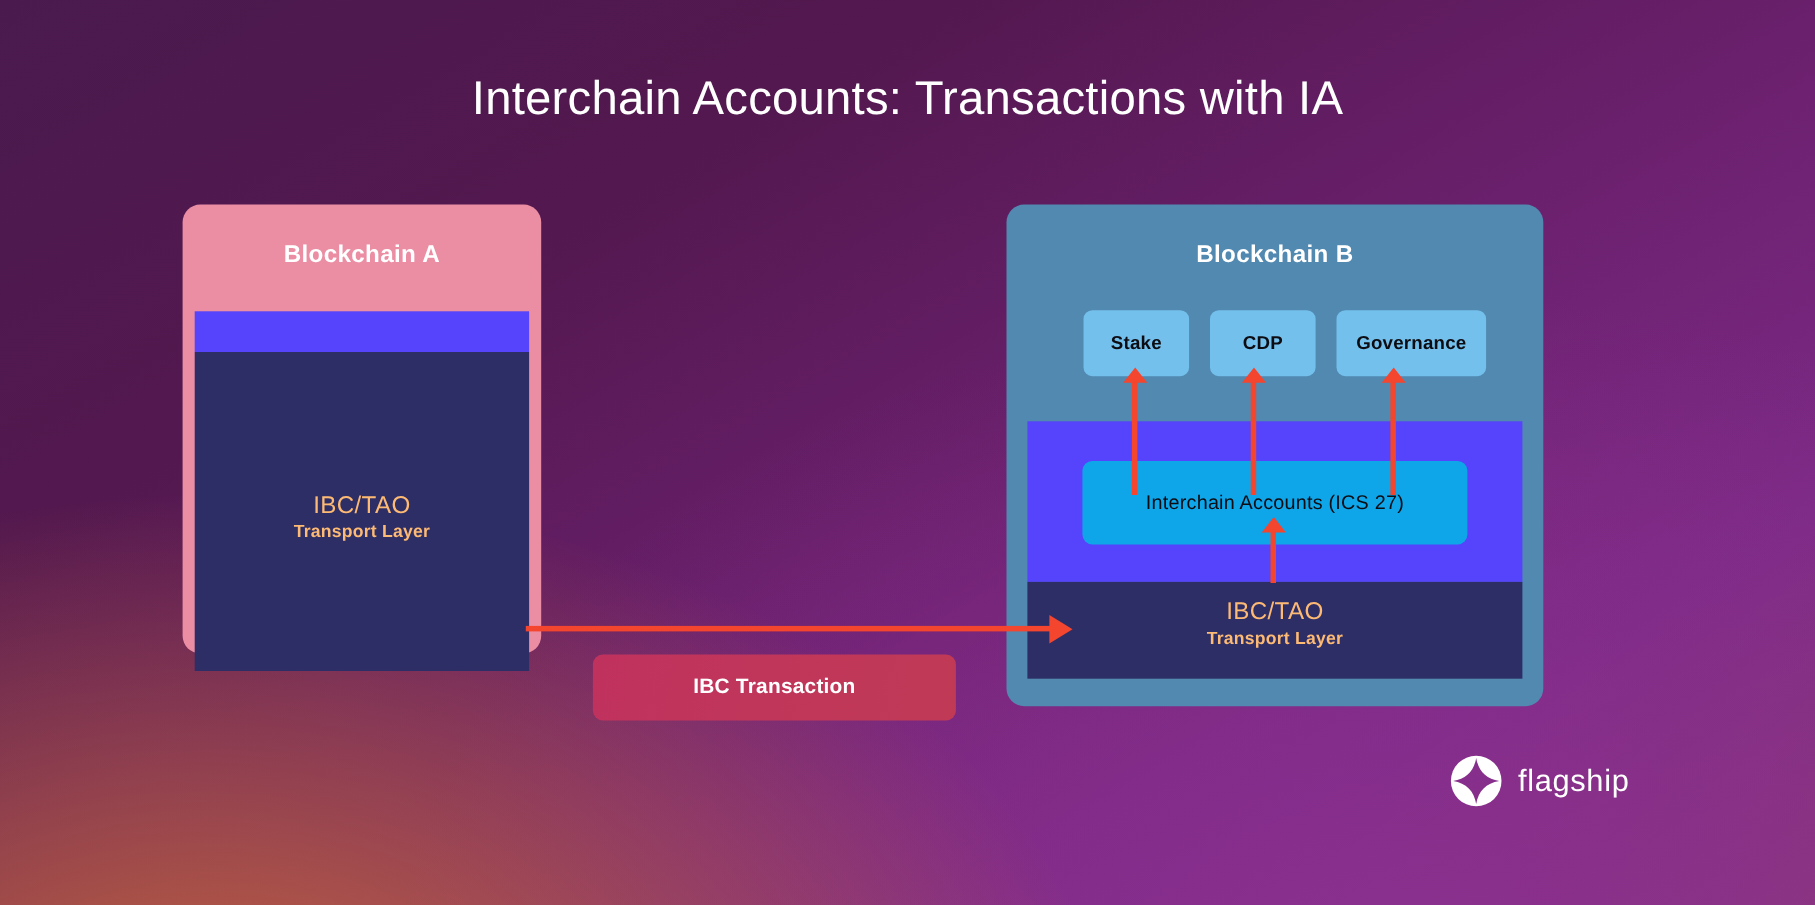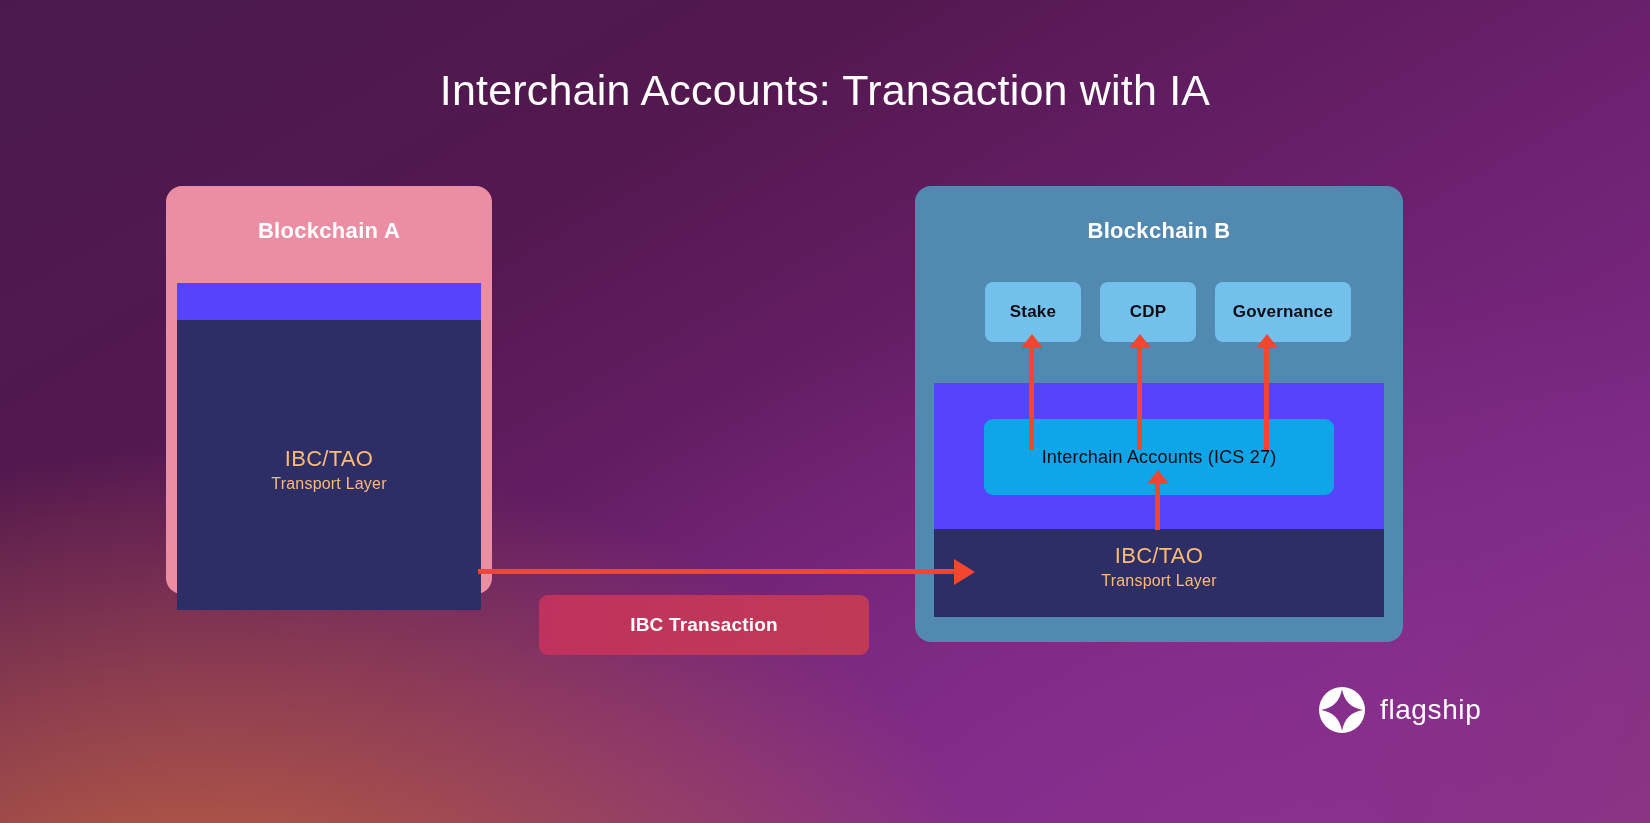--- a/index.html
+++ b/index.html
@@ -85,21 +85,21 @@
     color: #fdba74;
   }
   .tao-main {
     font-size: 22px;
     font-weight: 400;
     letter-spacing: 0.3px;
     line-height: 1.25;
   }
   .tao-sub {
     font-size: 16px;
-    font-weight: 400;
+    font-weight: 700;
     letter-spacing: 0.2px;
     line-height: 1.4;
   }
   #a-tao {
     top: 125px;
   }
 
   
   #chain-b {
     position: absolute;
@@ -259,21 +259,21 @@
     font-weight: 400;
     letter-spacing: 0.6px;
     line-height: 1;
   }
 </style>
 </head>
 <body>
 
 <div id="stage">
 
-  <div id="title">Interchain Accounts: Transaction with IA</div>
+  <div id="title">Interchain Accounts: Transactions with IA</div>
 
   <div id="chain-a">
     <div id="chain-a-title">Blockchain A</div>
     <div id="a-blue-strip"></div>
     <div id="a-navy">
       <div class="tao-block" id="a-tao">
         <div class="tao-main">IBC/TAO</div>
         <div class="tao-sub">Transport Layer</div>
       </div>
     </div>

